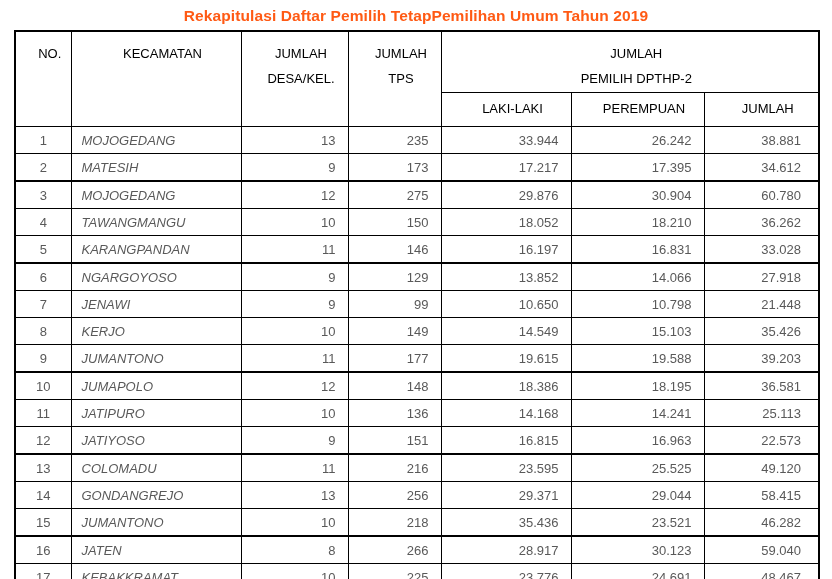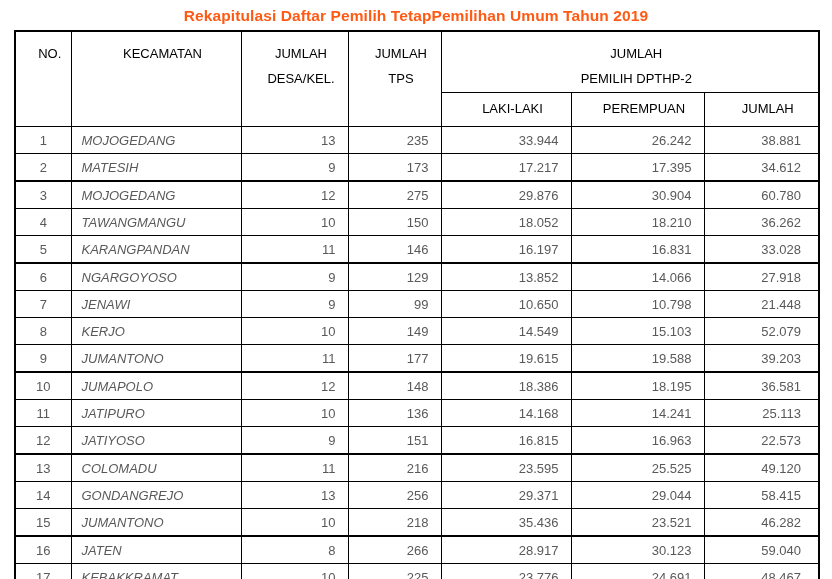--- a/index.html
+++ b/index.html
@@ -165,21 +165,21 @@
           <td class="num bdr-thick-right">10.798</td>
           <td class="num num-last">21.448</td>
         </tr>
         <tr>
           <td class="col-no">8</td>
           <td class="col-kecamatan">KERJO</td>
           <td class="num">10</td>
           <td class="num bdr-thick-right">149</td>
           <td class="num">14.549</td>
           <td class="num bdr-thick-right">15.103</td>
-          <td class="num num-last">52.079</td>
+          <td class="num num-last">35.426</td>
         </tr>
         <tr class="group-end">
           <td class="col-no">9</td>
           <td class="col-kecamatan">JUMANTONO</td>
           <td class="num">11</td>
           <td class="num bdr-thick-right">177</td>
           <td class="num">19.615</td>
           <td class="num bdr-thick-right">19.588</td>
           <td class="num num-last">39.203</td>
         </tr>

